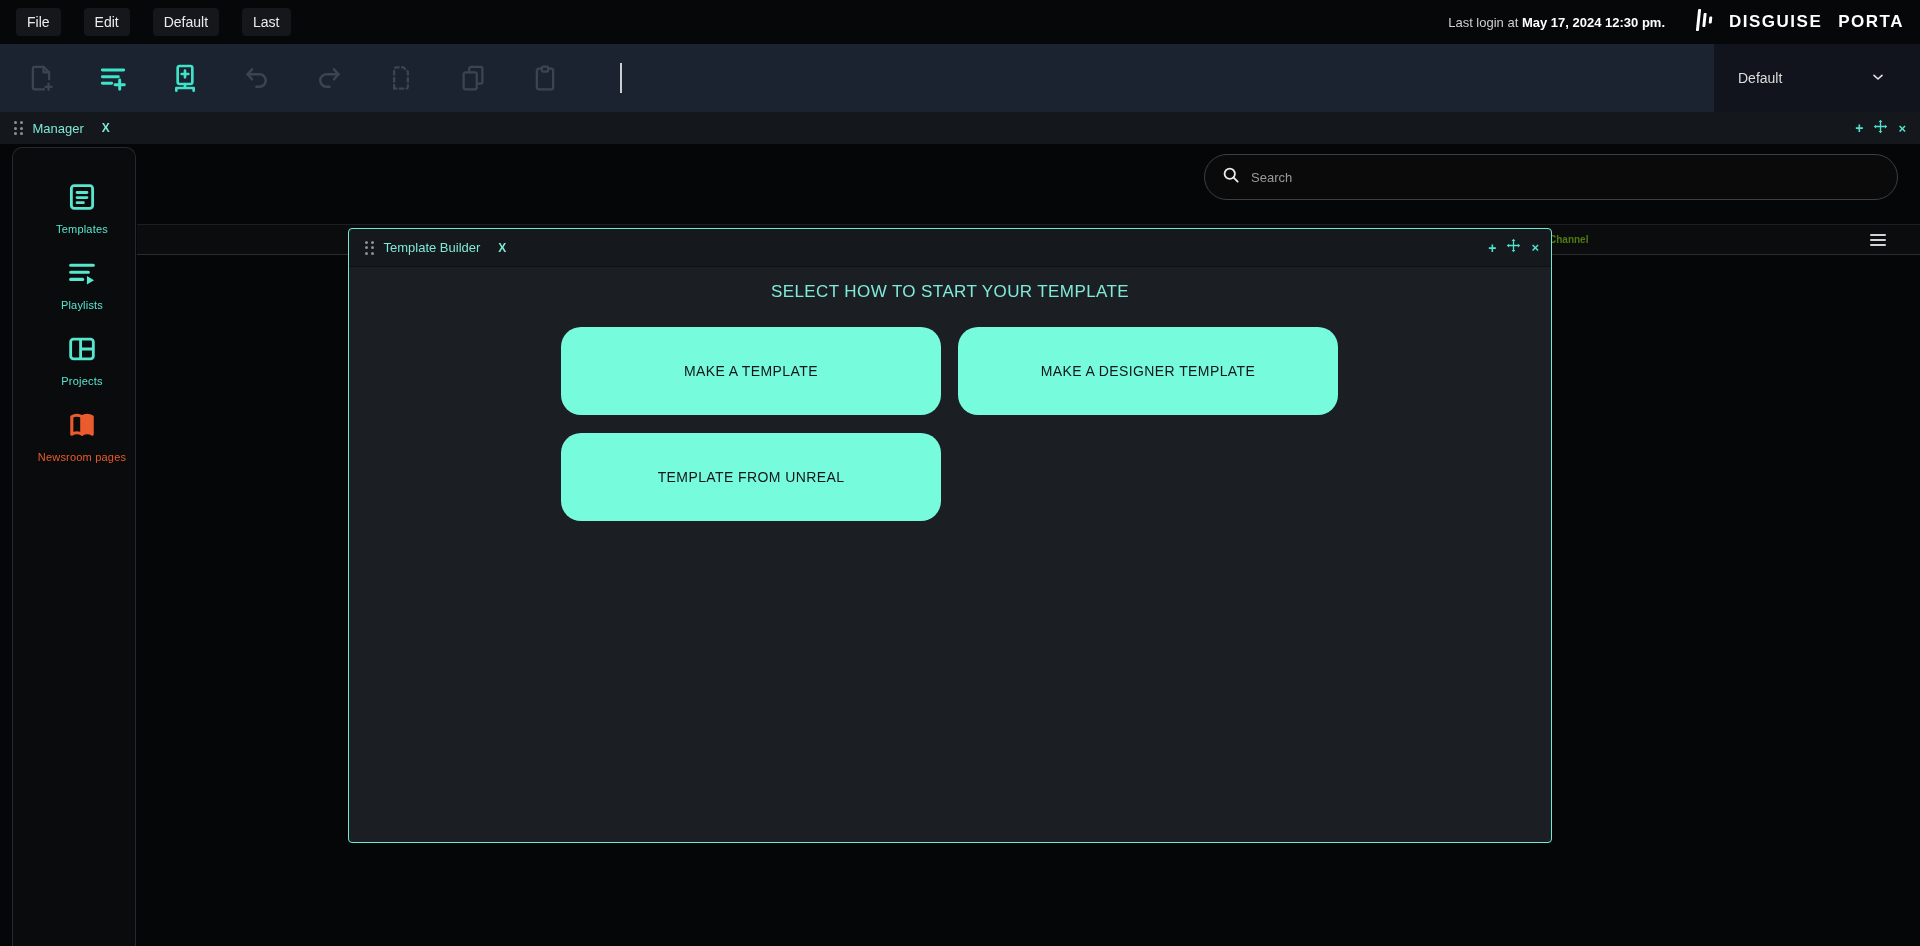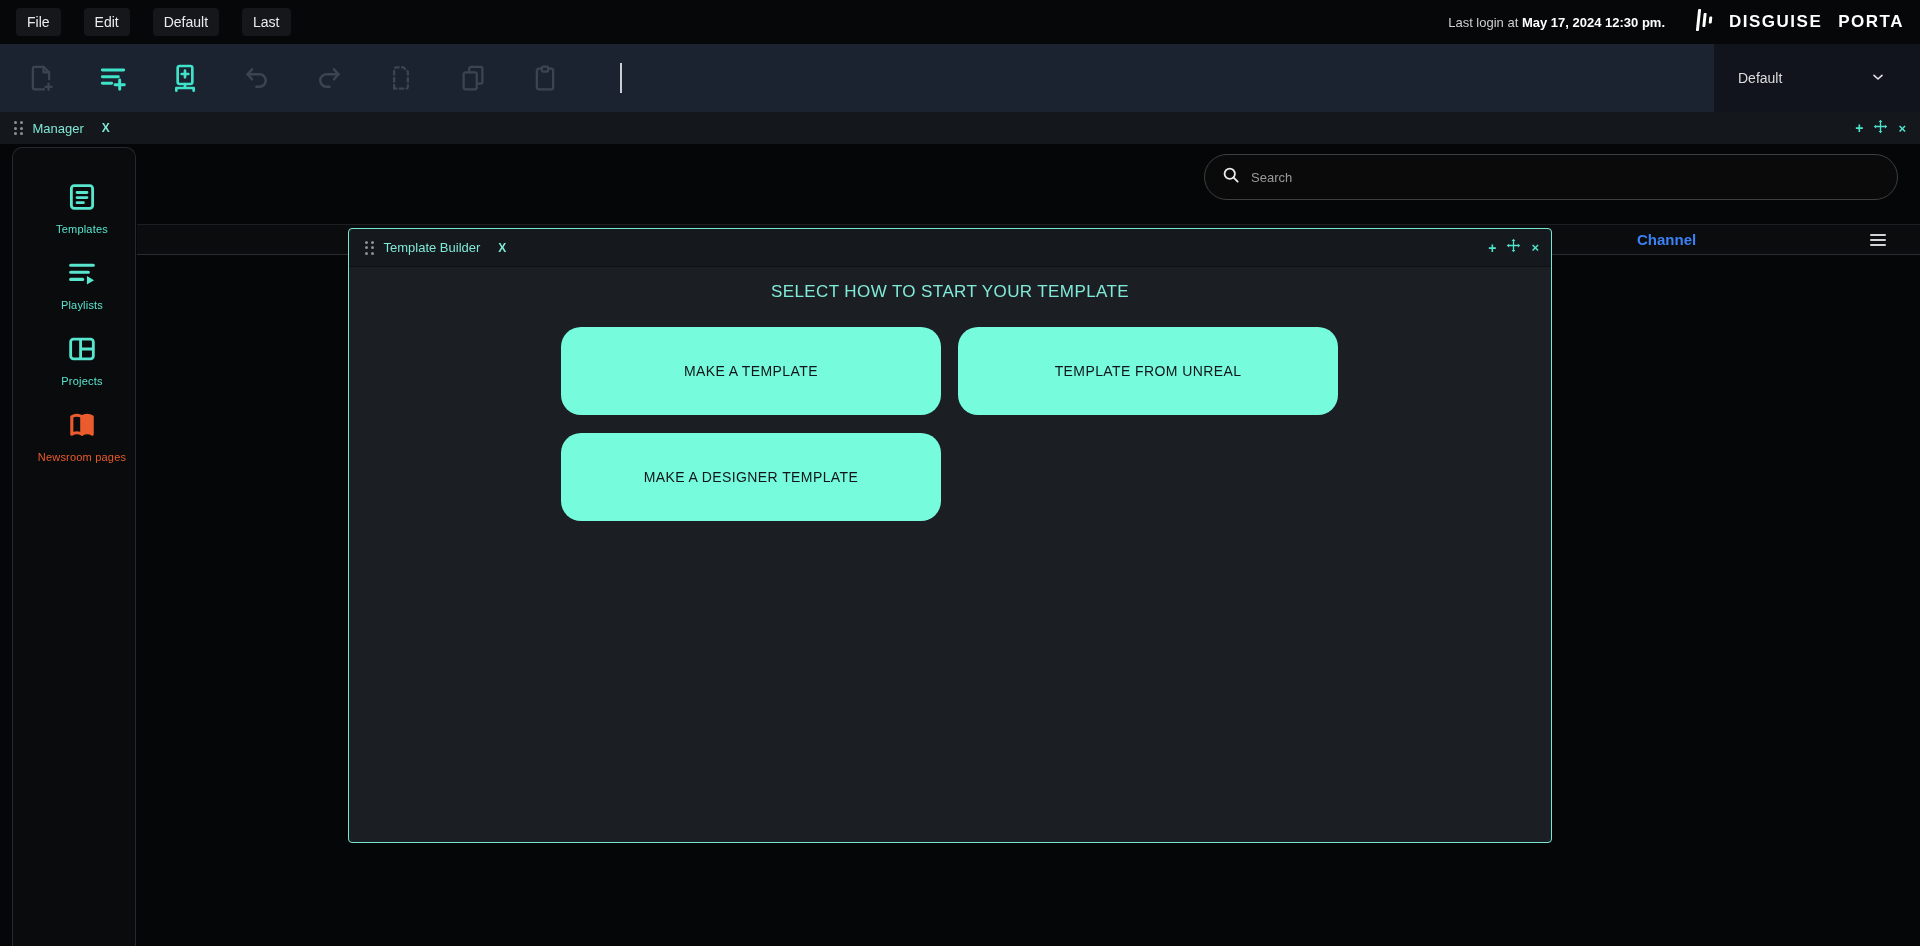--- a/index.html
+++ b/index.html
@@ -52,21 +52,21 @@
   .side-orange svg { stroke:#ea5b2d; }
 
   .search-pill { position:absolute; top:10px; right:22px; width:694px; height:46px; background:#0a0a0a;
                  border:1px solid #3d3f41; border-radius:23px; display:flex; align-items:center; padding:0 16px; gap:10px; }
   .search-pill input { flex:1; background:transparent; border:none; outline:none; color:#d8d8d8;
                        font-size:13px; font-family:inherit; }
   .search-pill input::placeholder { color:#9a9a9a; }
 
   .table-header { position:absolute; top:80px; left:137px; right:0; height:31px; background:#0b0c0e;
                   border-top:1px solid #1c1e21; border-bottom:1px solid #2a2d30; display:flex; align-items:center; }
-  .col-channel { position:absolute; left:1500px; font-size:15px; color:#3b82f6; font-weight:600; }
+  .col-channel { position:absolute; left:1412px; font-size:10px; color:#4d7c0f; font-weight:600; }
   .burger { position:absolute; right:34px; display:flex; flex-direction:column; gap:3px; cursor:default; }
   .burger i { width:16px; height:2px; background:#d0d3d6; border-radius:1px; }
 
   
   .tb-panel { position:absolute; left:348px; top:84px; width:1204px; height:615px; background:#1b1f24;
               border:1px solid #79e8d2; border-radius:4px; }
   .tb-header { height:38px; background:#15181d; border-radius:7px 7px 0 0; display:flex; align-items:center;
                padding:0 12px 0 16px; border-bottom:1px solid #0e1013; }
   .tb-heading { text-align:center; margin-top:15px; color:#80ead8; font-size:17px; letter-spacing:.4px; }
   .tb-buttons { width:778px; margin:25px auto 0; display:flex; flex-wrap:wrap; gap:18px 17px; }
@@ -269,18 +269,18 @@
             <path d="M8 3.5v9M3.5 8h9" fill="none"></path>
             <path d="M8 0.8L6 3.3h4Z M8 15.2L6 12.7h4Z M0.8 8L3.3 6v4Z M15.2 8L12.7 6v4Z" stroke="none"></path>
           </svg>
         </span>
         <span class="wc wc-x">×</span>
       </span>
     </div>
     <div class="tb-heading">SELECT HOW TO START YOUR TEMPLATE</div>
     <div class="tb-buttons">
       <button class="mint-btn">MAKE A TEMPLATE</button>
+      <button class="mint-btn">MAKE A DESIGNER TEMPLATE</button>
       <button class="mint-btn">TEMPLATE FROM UNREAL</button>
-      <button class="mint-btn">MAKE A DESIGNER TEMPLATE</button>
     </div>
   </div>
 
 </div>
 
 </body></html>

